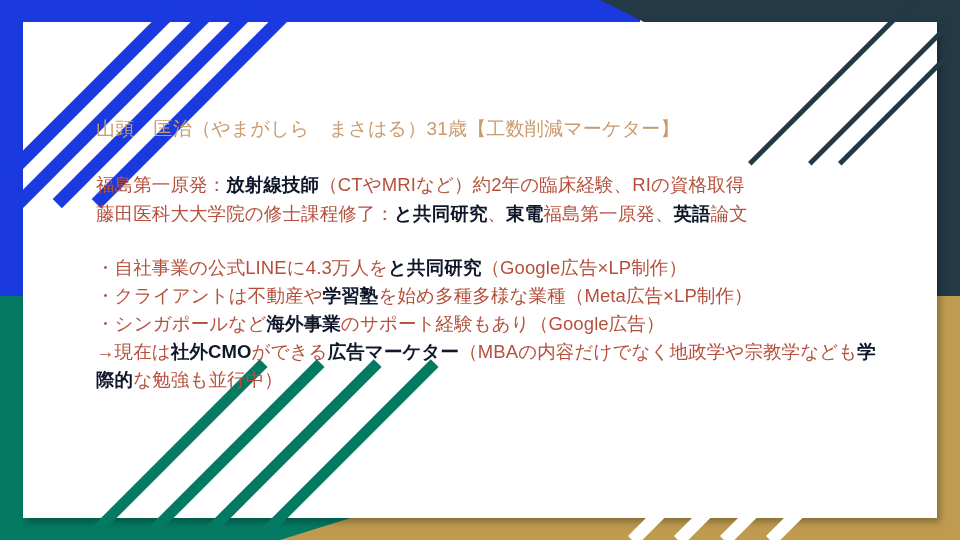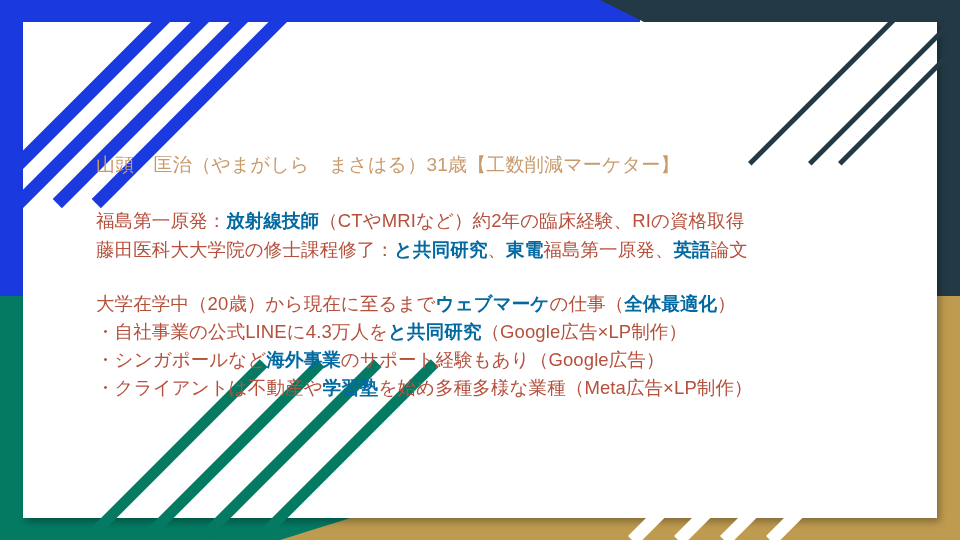--- a/index.html
+++ b/index.html
@@ -118,35 +118,34 @@
     top: 114px;
     width: 790px;
     z-index: 10;
   }
   .headline {
     font-size: 19px;
     line-height: 1.55;
     color: #c99a6c;
     letter-spacing: 0.2px;
     white-space: nowrap;
-    margin-top: 36px;
   }
   .spacer-lg { height: 28px; }
   .spacer-md { height: 26px; }
 
   .block {
     font-size: 18.5px;
     line-height: 1.52;
     color: #b5503c;
     letter-spacing: 0.1px;
   }
   .line { white-space: nowrap; }
   .line.wrap { white-space: normal; }
   .hl {
-    color: #0369a1;
+    color: #0f172a;
     font-weight: bold;
   }
 </style>
 </head>
 <body>
 
 <div id="slide">
 
   <div class="bg-layer">
     <div class="blk blk-blue"></div>
@@ -190,24 +189,24 @@
     <div class="spacer-lg"></div>
 
     <div class="block">
       <div class="line"><span>福島第一原発：</span><span class="hl">放射線技師</span><span>（CTやMRIなど）約2年の臨床経験、RIの資格取得</span></div>
       <div class="line"><span>藤田医科大大学院の修士課程修了：</span><span class="hl">と共同研究</span><span>、</span><span class="hl">東電</span><span>福島第一原発、</span><span class="hl">英語</span><span>論文</span></div>
     </div>
 
     <div class="spacer-md"></div>
 
     <div class="block">
-      <div class="line"><span>大学在学中（20歳）から現在に至るまで</span><span class="hl">ウェブマーケ</span><span>の仕事（</span><span class="hl">全体最適化</span><span>）</span></div>
 
       <div class="line"><span>・自社事業の公式LINEに4.3万人を</span><span class="hl">と共同研究</span><span>（Google広告×LP制作）</span></div>
 
+      <div class="line"><span>・クライアントは不動産や</span><span class="hl">学習塾</span><span>を始め多種多様な業種（Meta広告×LP制作）</span></div>
+
       <div class="line"><span>・シンガポールなど</span><span class="hl">海外事業</span><span>のサポート経験もあり（Google広告）</span></div>
 
-      <div class="line"><span>・クライアントは不動産や</span><span class="hl">学習塾</span><span>を始め多種多様な業種（Meta広告×LP制作）</span></div>
-
+      <div class="line wrap"><span>→現在は</span><span class="hl">社外CMO</span><span>ができる</span><span class="hl">広告マーケター</span><span>（MBAの内容だけでなく地政学や宗教学なども</span><span class="hl">学際的</span><span>な勉強も並行中）</span></div>
     </div>
 
   </div>
 </div>
 
 </body></html>

